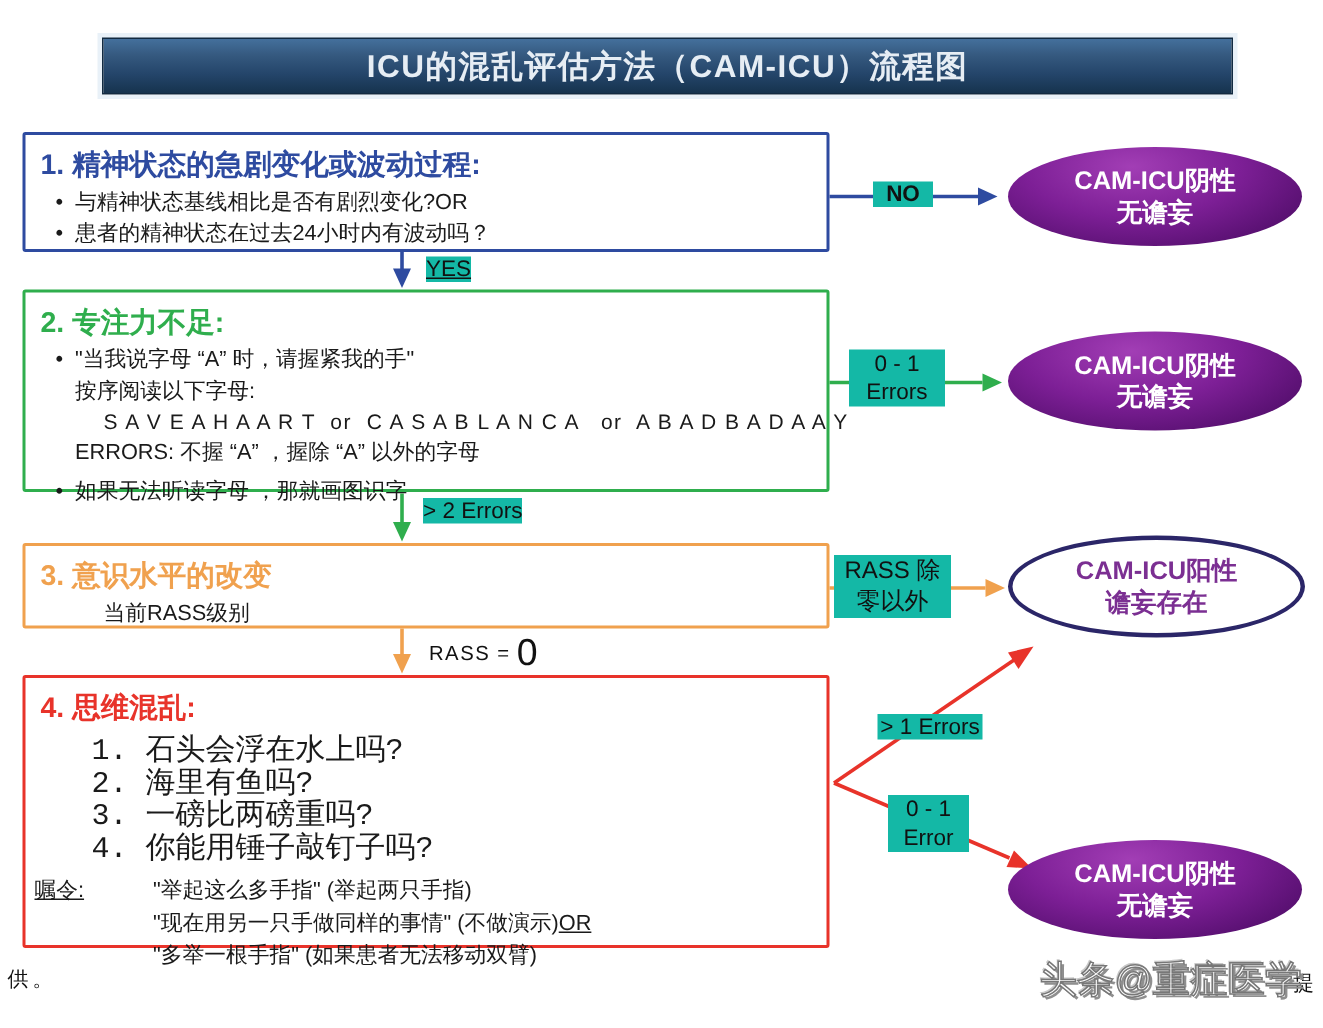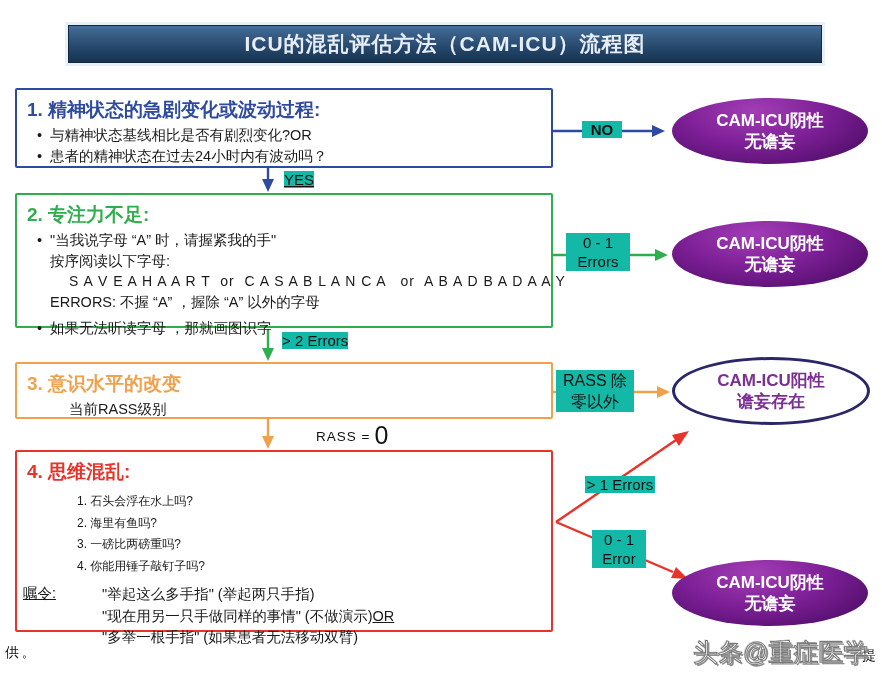--- a/index.html
+++ b/index.html
@@ -26,21 +26,21 @@
   #box3 .head{color:var(--orange);}
   #box4{top:450px;height:178px;border:2px solid var(--red);}
   #box4 .head{color:var(--red);}
 
   .bullet{position:relative;padding-left:33px;font-size:14.5px;line-height:21px;}
   .bullet:before{content:"\2022";position:absolute;left:20px;top:0;}
   .sub-line{padding-left:33px;font-size:14.5px;line-height:20px;}
   .letters{padding-left:52px;font-size:14px;line-height:21px;letter-spacing:1px;white-space:pre;}
   .b2-gap{height:6px;}
   #box3 .sub-line{padding-left:52px;font-size:14.5px;}
-  .q-list{padding-left:60px;font-size:12px;line-height:21.5px;margin-top:4px;}
+  .q-list{padding-left:44px;font-size:20px;line-height:21.5px;margin-top:4px;font-family:Liberation Mono, monospace;}
   .cmd-row{position:relative;margin-top:7px;font-size:14.5px;}
   .cmd-label{position:absolute;left:6px;top:0;text-decoration:underline;}
   .cmd-lines{margin-left:85px;line-height:21.5px;}
   .u{text-decoration:underline;}
 
   
   .ellipse{position:absolute;left:672px;width:196px;height:66px;border-radius:50%;
     display:flex;flex-direction:column;align-items:center;justify-content:center;
     color:#fff;font-weight:bold;font-size:17px;line-height:21px;z-index:2;
     background:radial-gradient(ellipse at 42% 20%,var(--purple-light) 0%,#7d1f96 45%,#5a1173 78%,var(--purple-dark) 100%);}
@@ -55,21 +55,21 @@
   .st-red{stroke:var(--red);} .fl-red{fill:var(--red);}
   .wires line{stroke-width:2.4px;fill:none;}
 
   
   .elabel{position:absolute;background:#14b8a6;font-size:15px;font-weight:500;color:#111;z-index:3;text-align:center;}
   #lbl-no{left:582px;top:121px;width:40px;font-weight:600;}
   #lbl-yes{left:284px;top:171px;text-align:center;text-decoration:underline;}
   #lbl-err02{left:566px;top:233px;width:64px;line-height:19px;}
   #lbl-gt2{left:282px;top:332px;text-align:left;}
   #lbl-rassnz{left:556px;top:370px;width:78px;font-size:16px;line-height:21px;}
-  #lbl-rass0{left:286px;top:421px;text-align:left;background:transparent;margin-left:30px;}
+  #lbl-rass0{left:286px;top:421px;text-align:left;background:transparent;}
   #lbl-rass0 .pre{font-size:13.5px;letter-spacing:1px;vertical-align:3px;}
   #lbl-rass0 .zero{font-size:25px;font-weight:400;}
   #lbl-gt1{left:585px;top:476px;width:70px;}
   #lbl-err01{left:592px;top:530px;width:54px;line-height:19px;}
 
   
   .caption{position:absolute;left:5px;top:641px;width:874px;font-size:14px;letter-spacing:2.5px;line-height:22px;color:#111;z-index:2;}
   .caption .end-char{position:absolute;left:857px;top:3px;}
   .caption .line2{display:block;margin-top:0;}
   .watermark{position:absolute;left:693px;top:636px;z-index:4;

